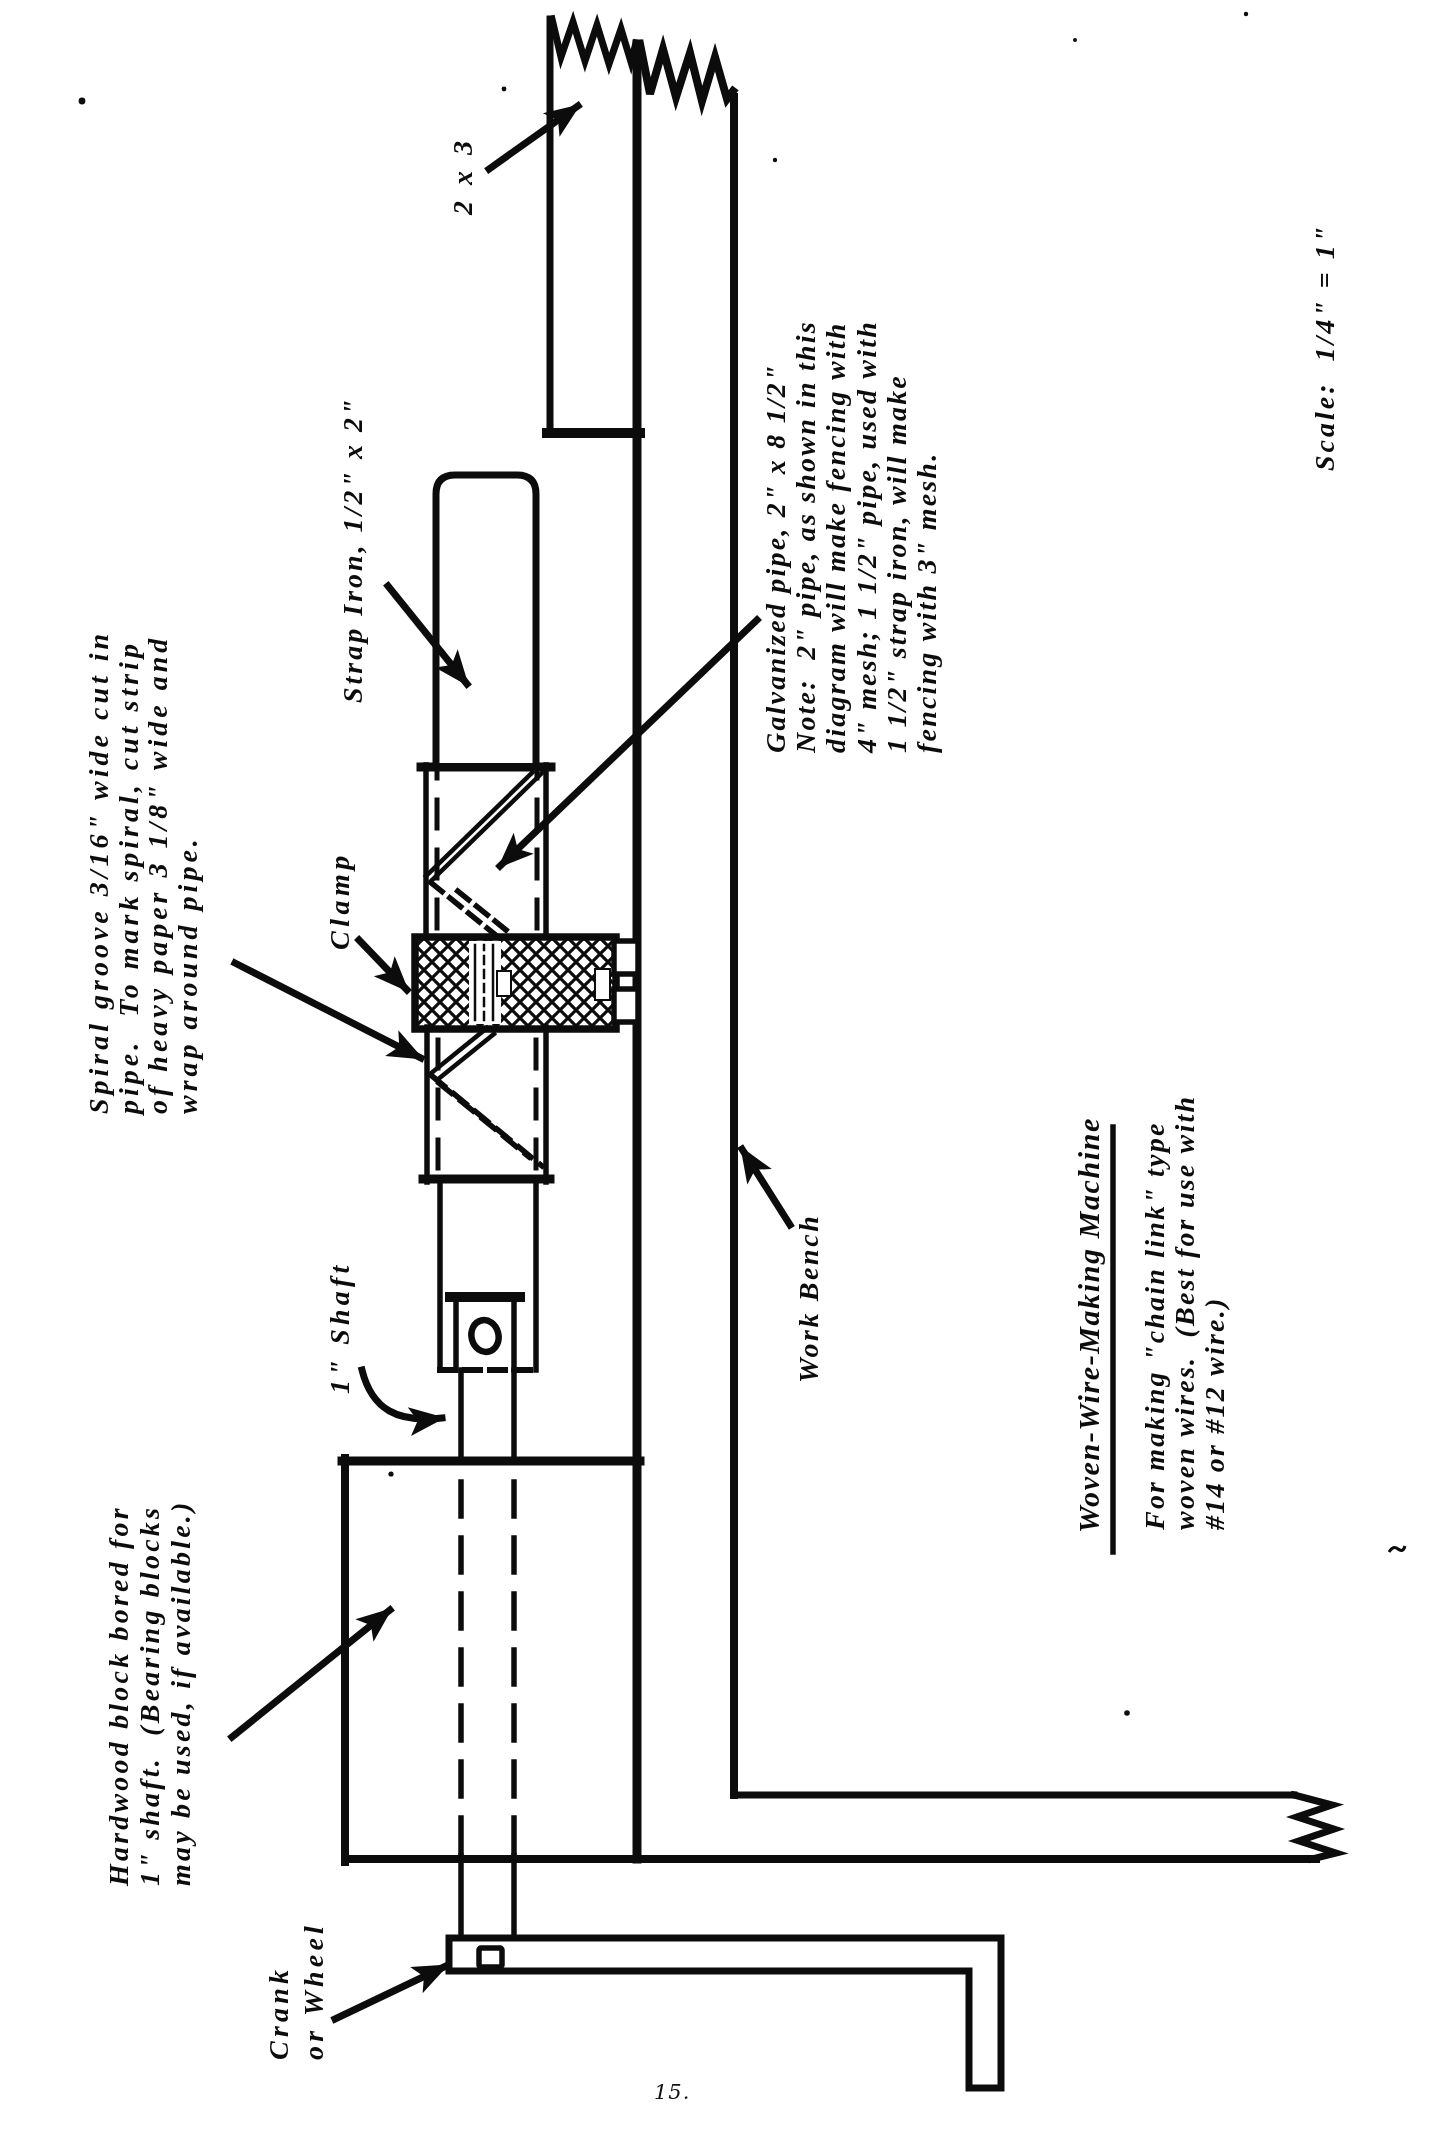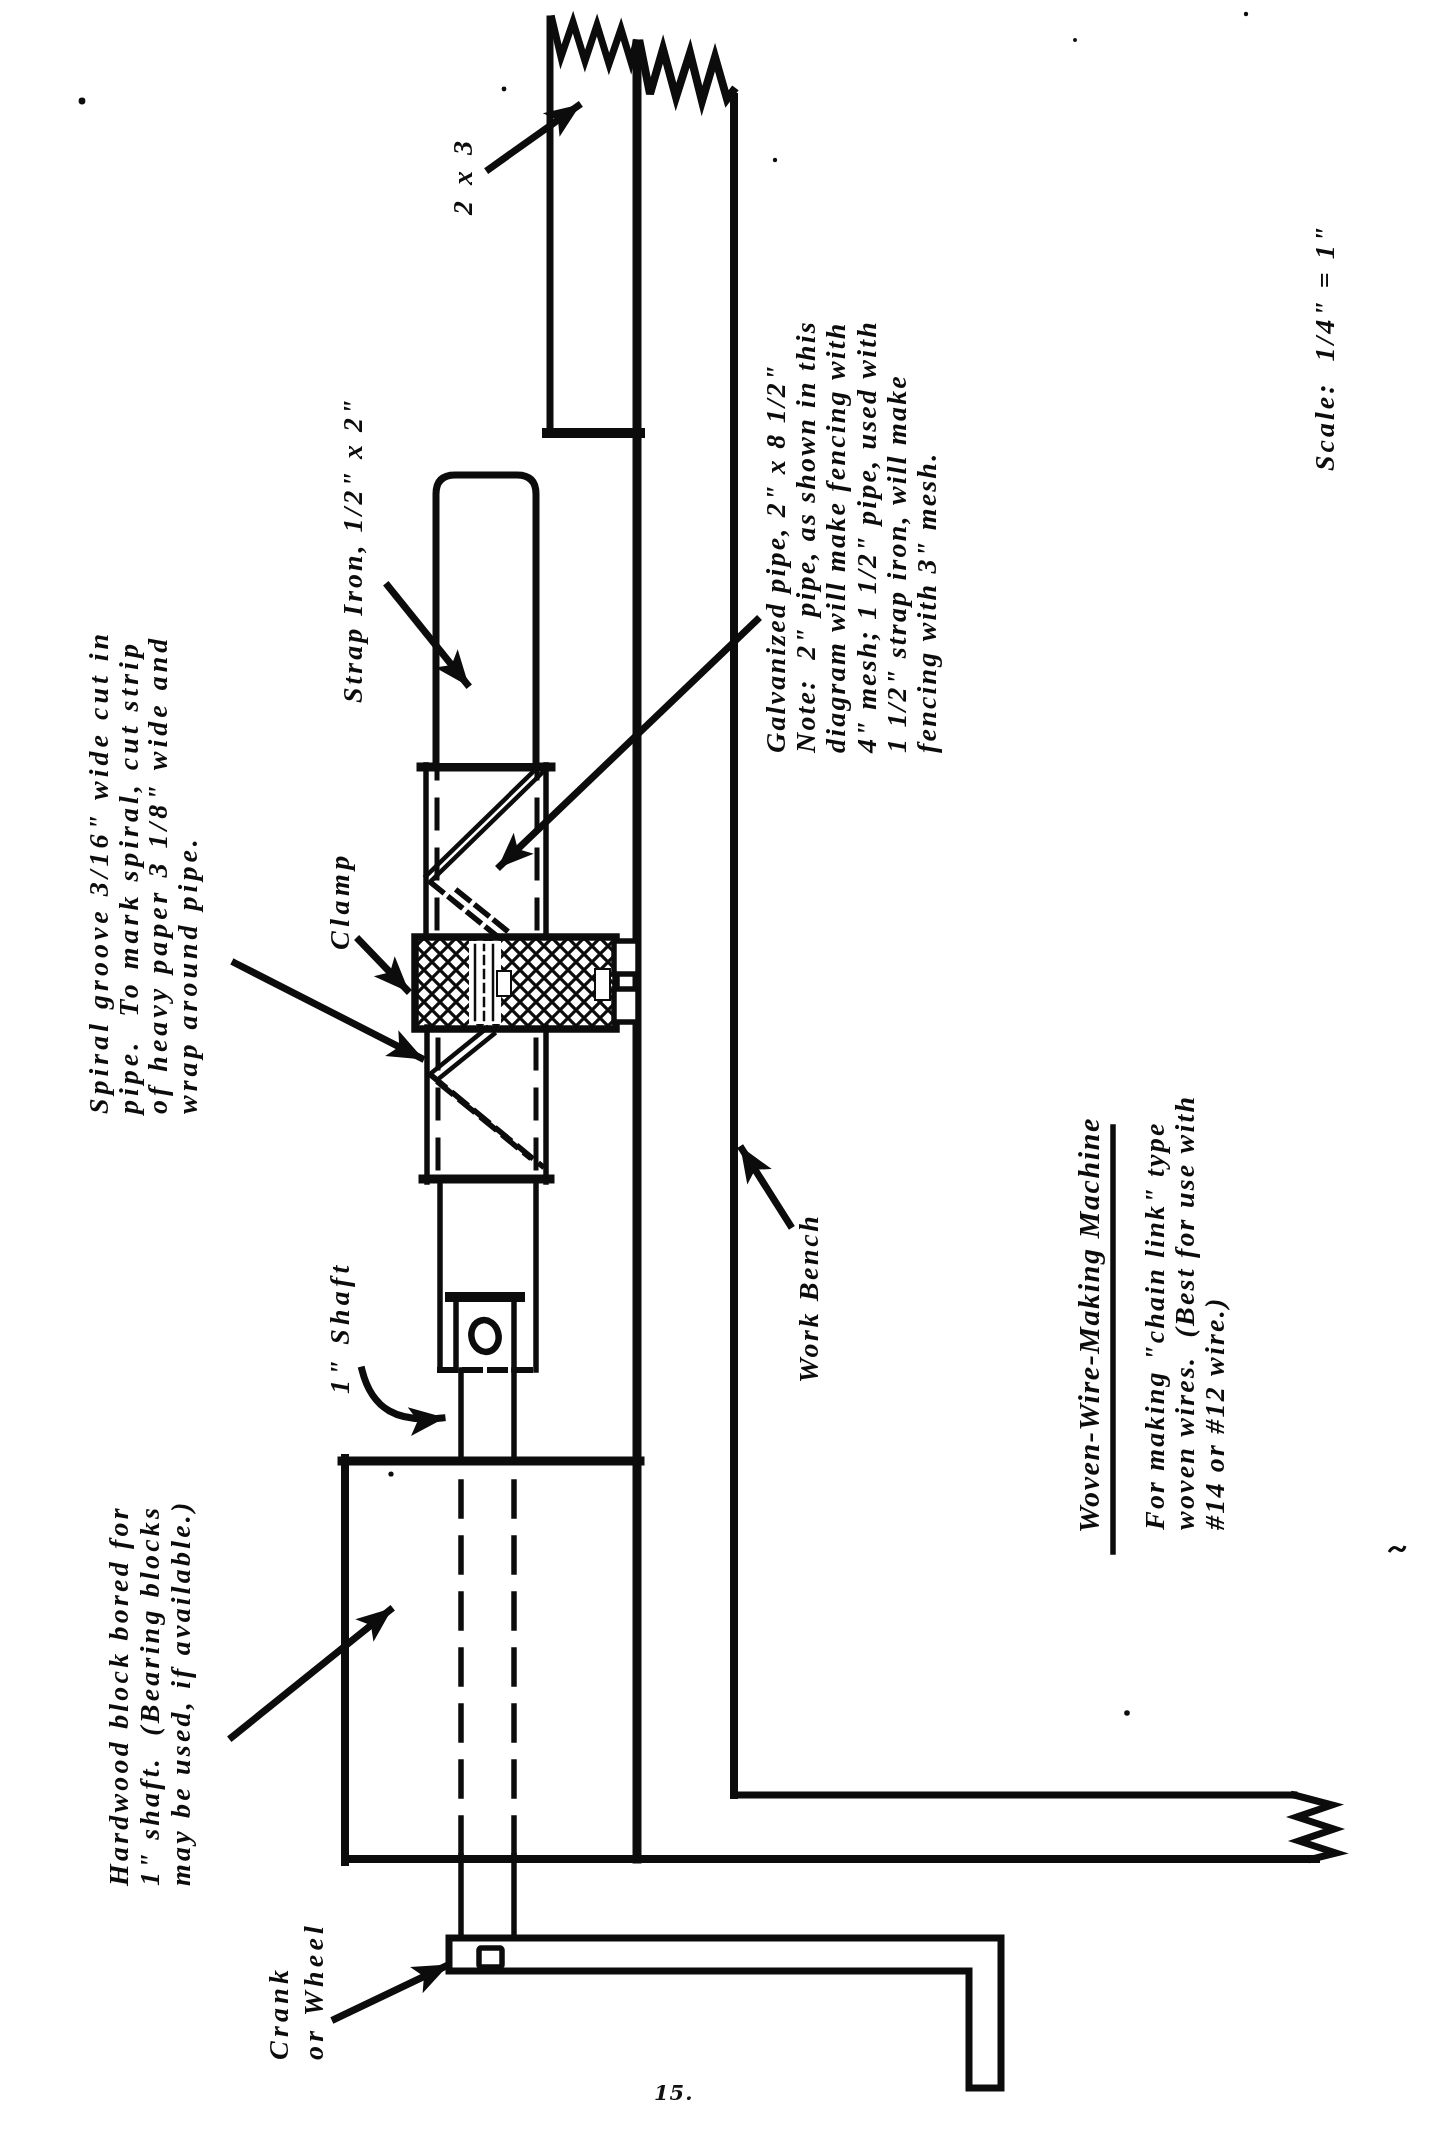--- a/index.html
+++ b/index.html
@@ -5,21 +5,21 @@
   html,body{margin:0;padding:0;background:#e8e8e8;}
   .page{position:relative;width:1434px;height:2146px;background:#ffffff;overflow:hidden;}
   .landscape{position:absolute;left:0;top:0;width:2146px;height:1434px;
              transform-origin:0 0;transform:translate(0px,2146px) rotate(-90deg);}
   .lbl{position:absolute;font-family:"Liberation Serif","DejaVu Serif",serif;
        font-style:italic;font-weight:700;color:#0c0c0c;white-space:pre;
        font-size:28px;letter-spacing:2.2px;line-height:1.0;}
   .lbl div{white-space:pre;}
   svg{position:absolute;left:0;top:0;}
   .pagenum{position:absolute;font-family:"DejaVu Serif","Liberation Serif",serif;
-           font-style:italic;font-weight:700;color:#111;}
+           font-style:italic;font-weight:400;color:#111;}
 </style>
 </head>
 <body>
 
 <div class="page">
   <div class="landscape">
 
     <svg width="2146" height="1434" viewBox="0 0 2146 1434">
       <defs>
         <pattern id="xhatch" width="16" height="16" patternUnits="userSpaceOnUse">

